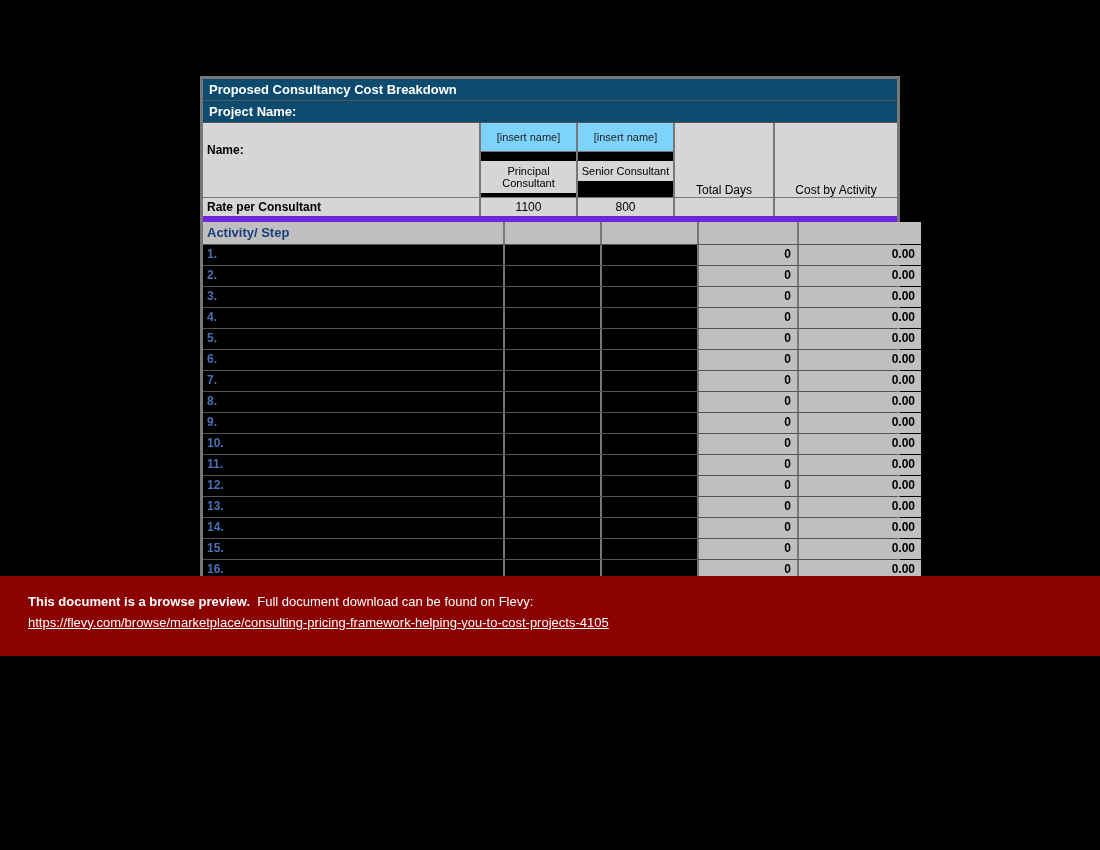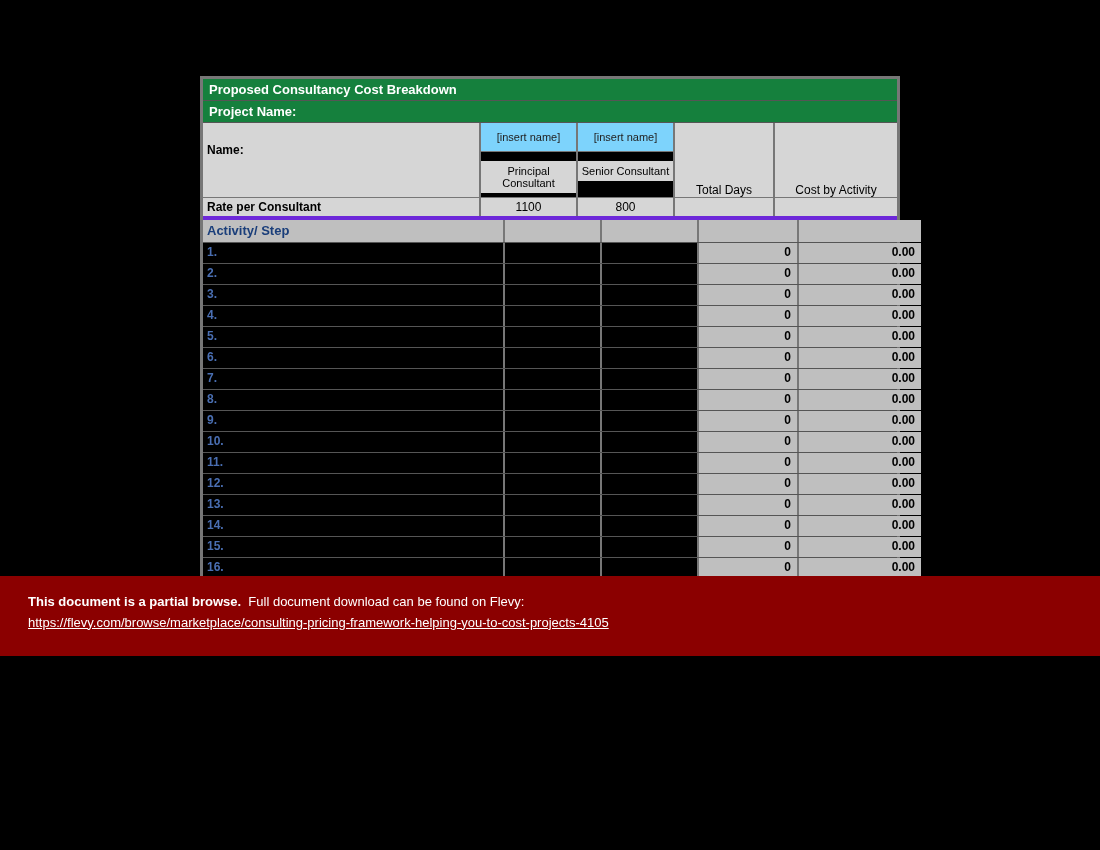--- a/index.html
+++ b/index.html
@@ -14,21 +14,21 @@
   }
   .sheet {
     position: absolute;
     left: 200px;
     top: 76px;
     width: 700px;
     border: 3px solid #777;
     font-size: 12px;
   }
   .header-title {
-    background: #15803d;
+    background: #0c4a6e;
     color: #fff;
     font-weight: bold;
     padding: 3px 6px;
     border-bottom: 1px solid #555;
     font-size: 13px;
   }
   .left-col {
     width: 300px;
     flex: none;
   }
@@ -99,21 +99,21 @@
     font-size: 12px;
     display: flex;
     align-items: flex-end;
     justify-content: center;
     padding: 4px 0;
     text-align: center;
   }
   .activity-head {
     display: flex;
     background: #bfbfbf;
-    border-top: 4px solid #6d28d9;
+    border-top: 6px solid #6d28d9;
   }
   .activity-head .left-col {
     color: #1a3e7a;
     font-weight: bold;
     padding: 3px 4px;
     font-size: 13px;
   }
   .activity-head .col-a,
   .activity-head .col-b,
   .activity-head .col-tot,
@@ -356,16 +356,16 @@
     <div class="left-col">Total Cost</div>
     <div class="col-a"></div>
     <div class="col-b"></div>
     <div class="col-tot"></div>
     <div class="col-cost">0.00</div>
   </div>
 
 </div>
 
 <div class="overlay">
-  <span class="bold">This document is a partial browse.</span>
+  <span class="bold">This document is a browse preview.</span>
   &nbsp;<span>Full document download can be found on Flevy:</span><br>
   <a href="#">https://flevy.com/browse/marketplace/consulting-pricing-framework-helping-you-to-cost-projects-4105</a>
 </div>
 
 </body></html>

